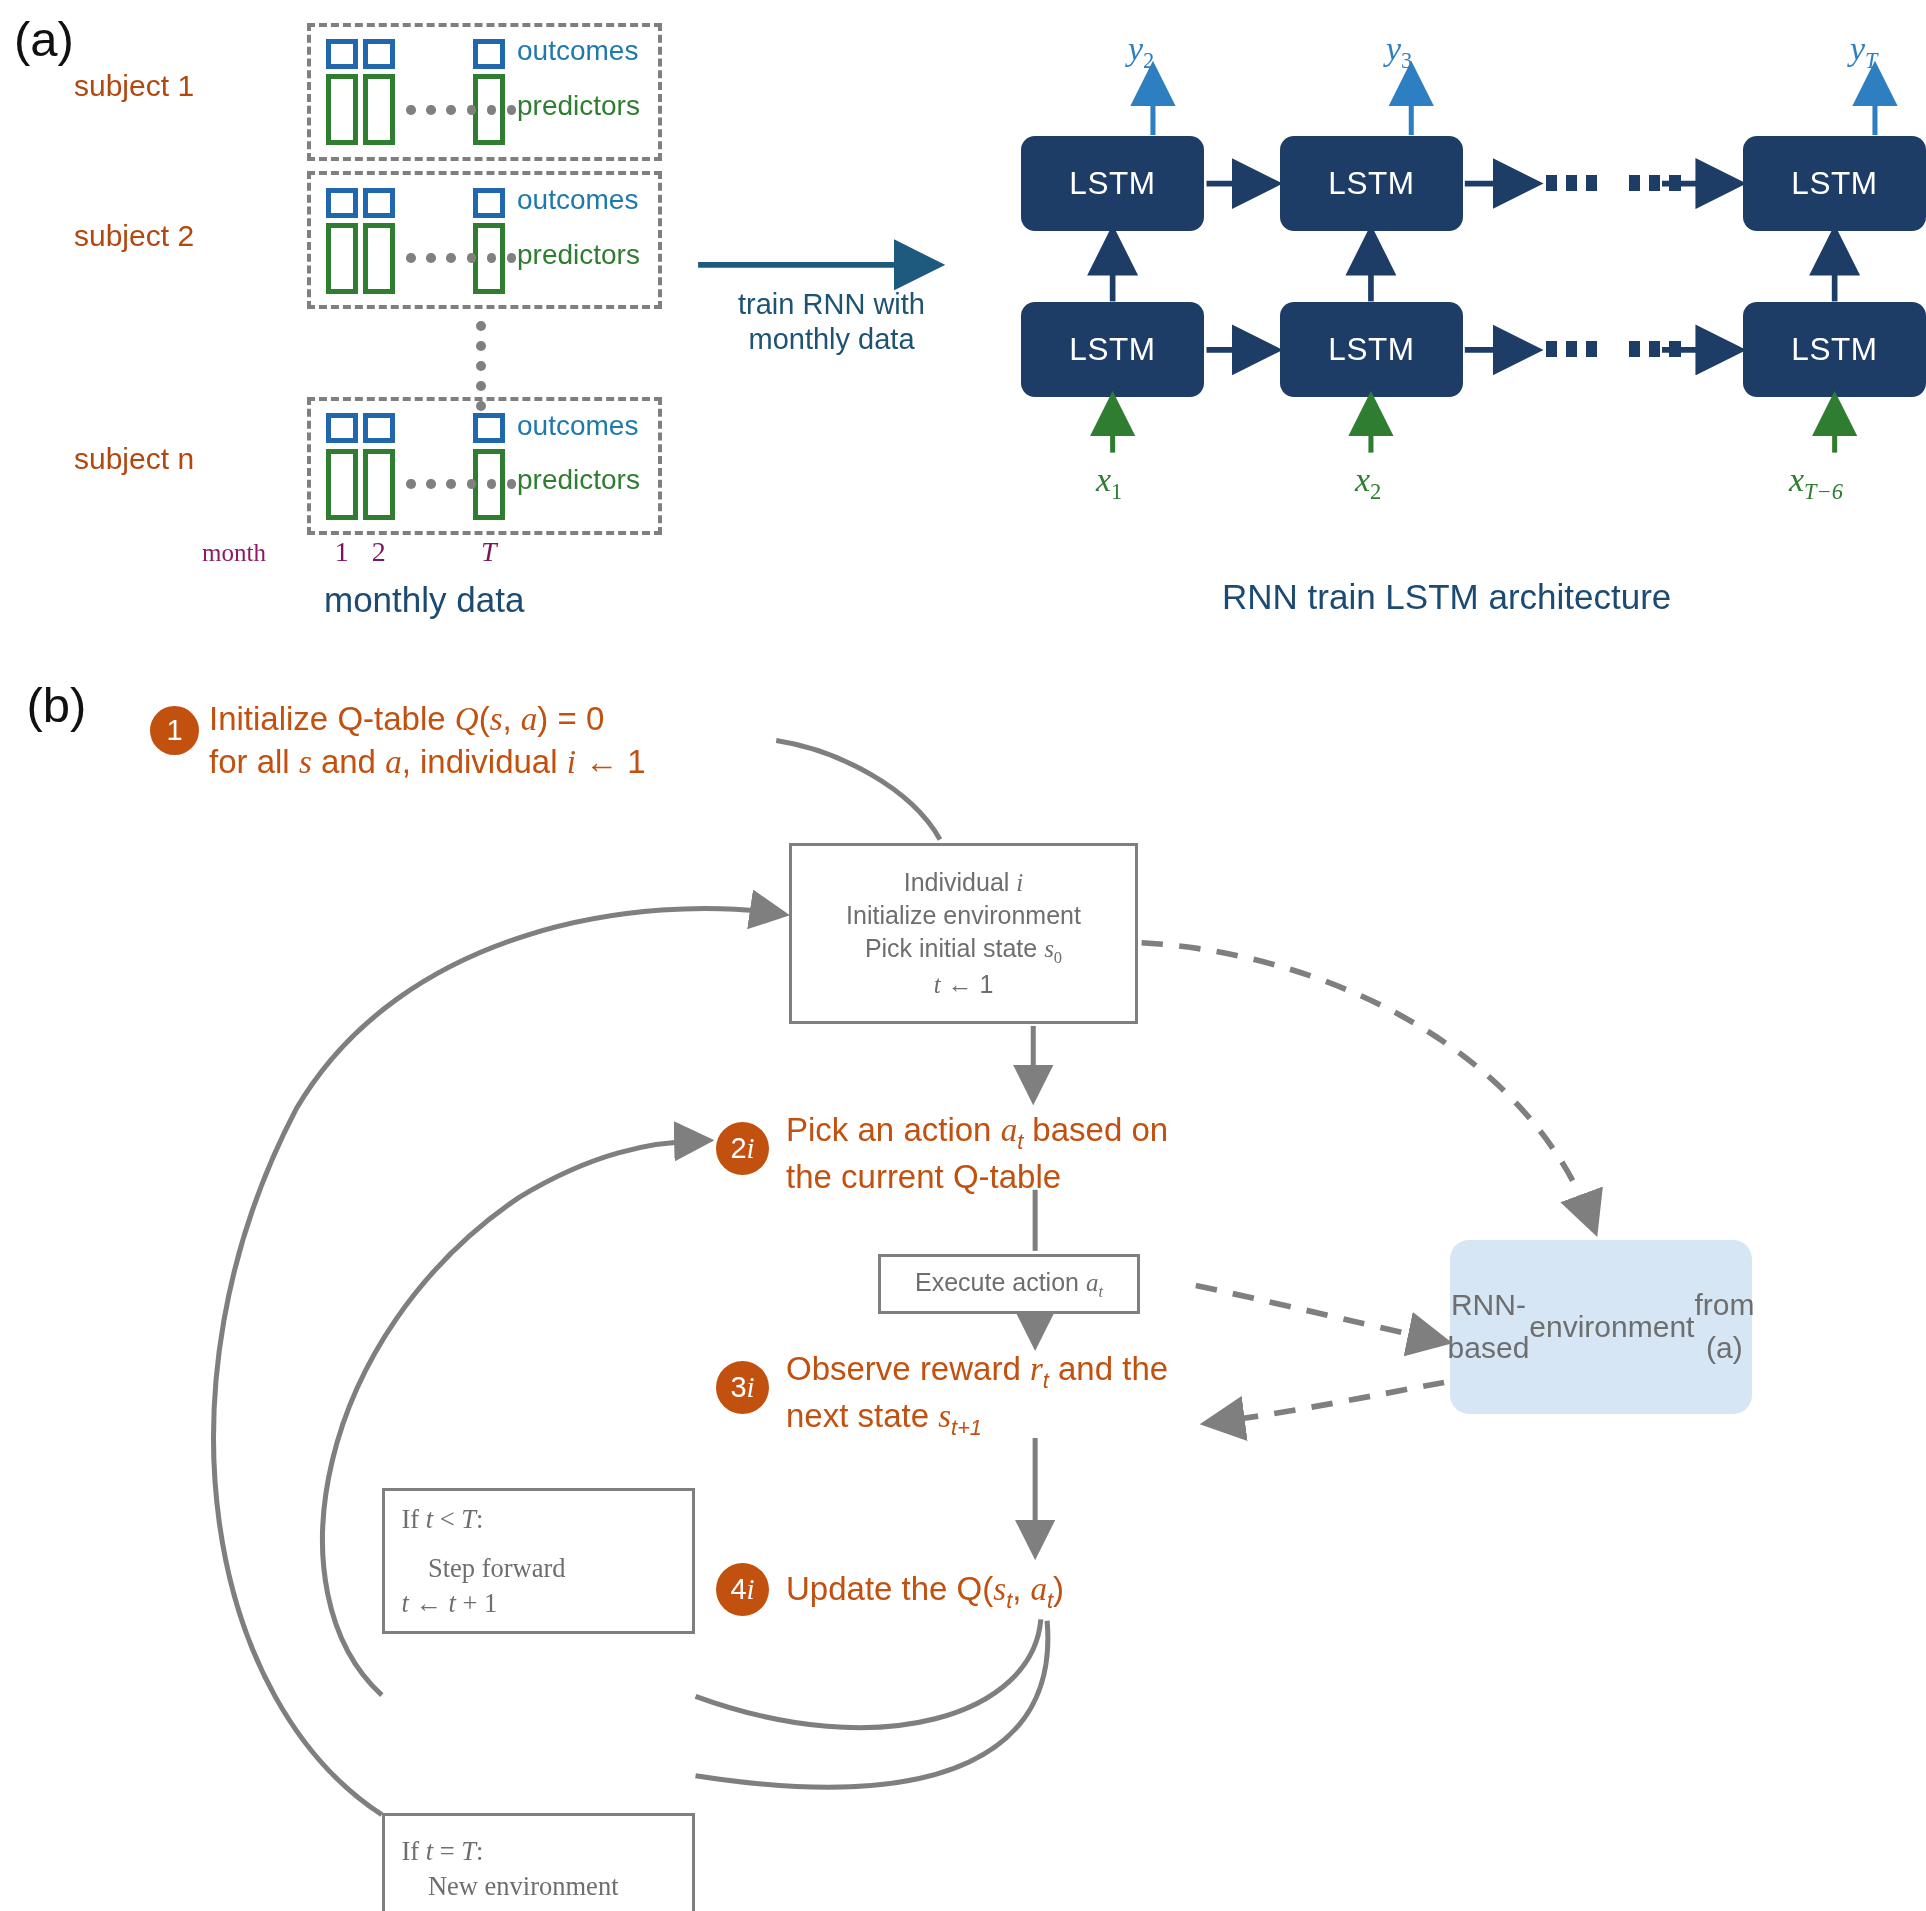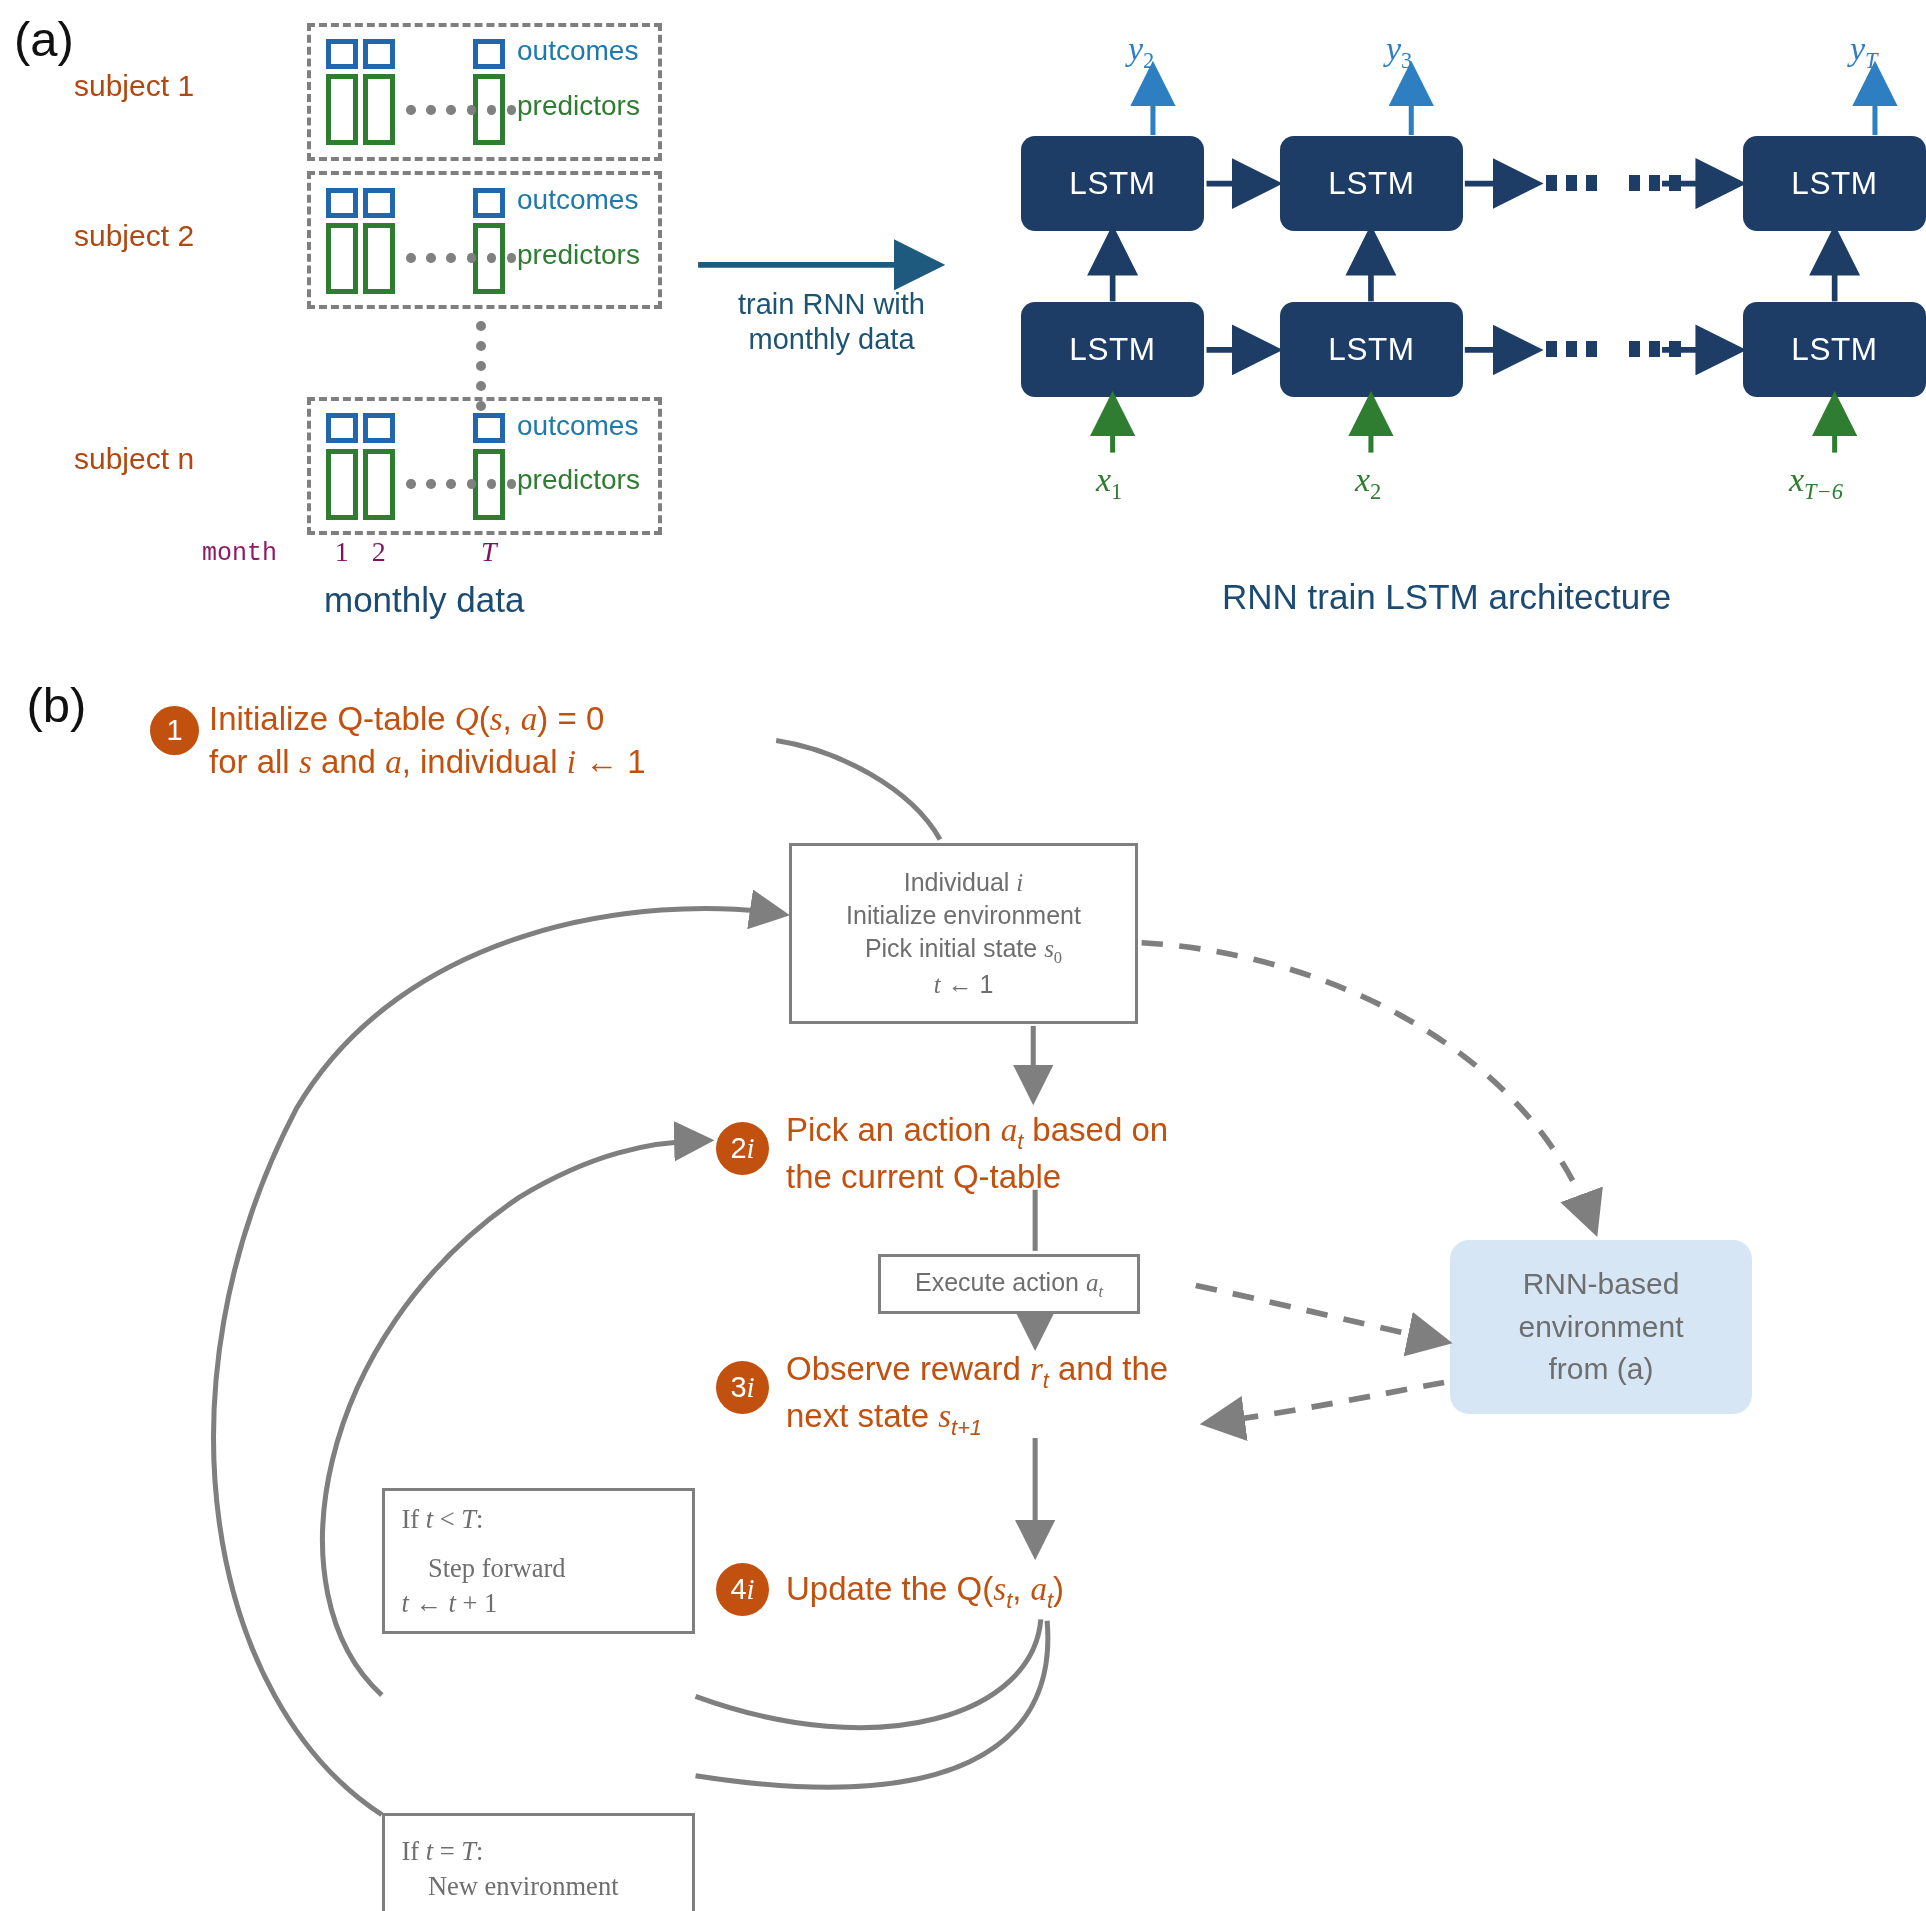--- a/index.html
+++ b/index.html
@@ -11,21 +11,21 @@
   .abs{position:absolute;}
   .panel-letter{
     font-size:49px;color:#111111;font-family:"Liberation Sans",sans-serif;
     letter-spacing:0px;
   }
   .subj-label{
     font-size:30px;color:#b1480f;font-family:"Liberation Sans",sans-serif;
     white-space:nowrap;
   }
   .month-label{
-    font-size:25px;color:#8e1a64;font-family:Liberation Mono, monospace;
+    font-size:25px;color:#8e1a64;font-family:Liberation Serif, serif;
     white-space:nowrap;
   }
   .month-tick{
     font-size:28px;color:#7c1560;font-family:"Liberation Serif",serif;
     white-space:nowrap;text-align:center;
   }
   .month-tick.ital{font-style:italic;}
   .outcomes-txt{
     font-size:28px;color:#1f7aab;font-family:"Liberation Sans",sans-serif;white-space:nowrap;
   }
@@ -72,21 +72,21 @@
   .flowbox{
     border:3.2px solid #7f7f7f;box-sizing:border-box;background:#ffffff;
     color:#6e6e6e;font-size:25px;font-family:"Liberation Sans",sans-serif;
     display:flex;flex-direction:column;align-items:center;justify-content:center;
     line-height:1.30;text-align:center;
   }
   .flowbox.serif{font-family:"Liberation Serif",serif;font-size:26.5px;text-align:left;align-items:flex-start;}
   .envbox{
     background:#d6e6f5;border-radius:19px;color:#6e6e6e;
     font-size:30px;font-family:"Liberation Sans",sans-serif;
-    display:flex;flex-direction:column;align-items:center;justify-content:center;
+    display:flex;flex-direction:row;align-items:center;justify-content:center;
     line-height:1.42;text-align:center;
   }
   svg.overlay{position:absolute;left:0;top:0;width:1926px;height:1912px;pointer-events:none;}
   .ser{font-family:"Liberation Serif",serif;}
   .it{font-style:italic;}
 </style>
 </head>
 <body>
 
 <div id="root">

